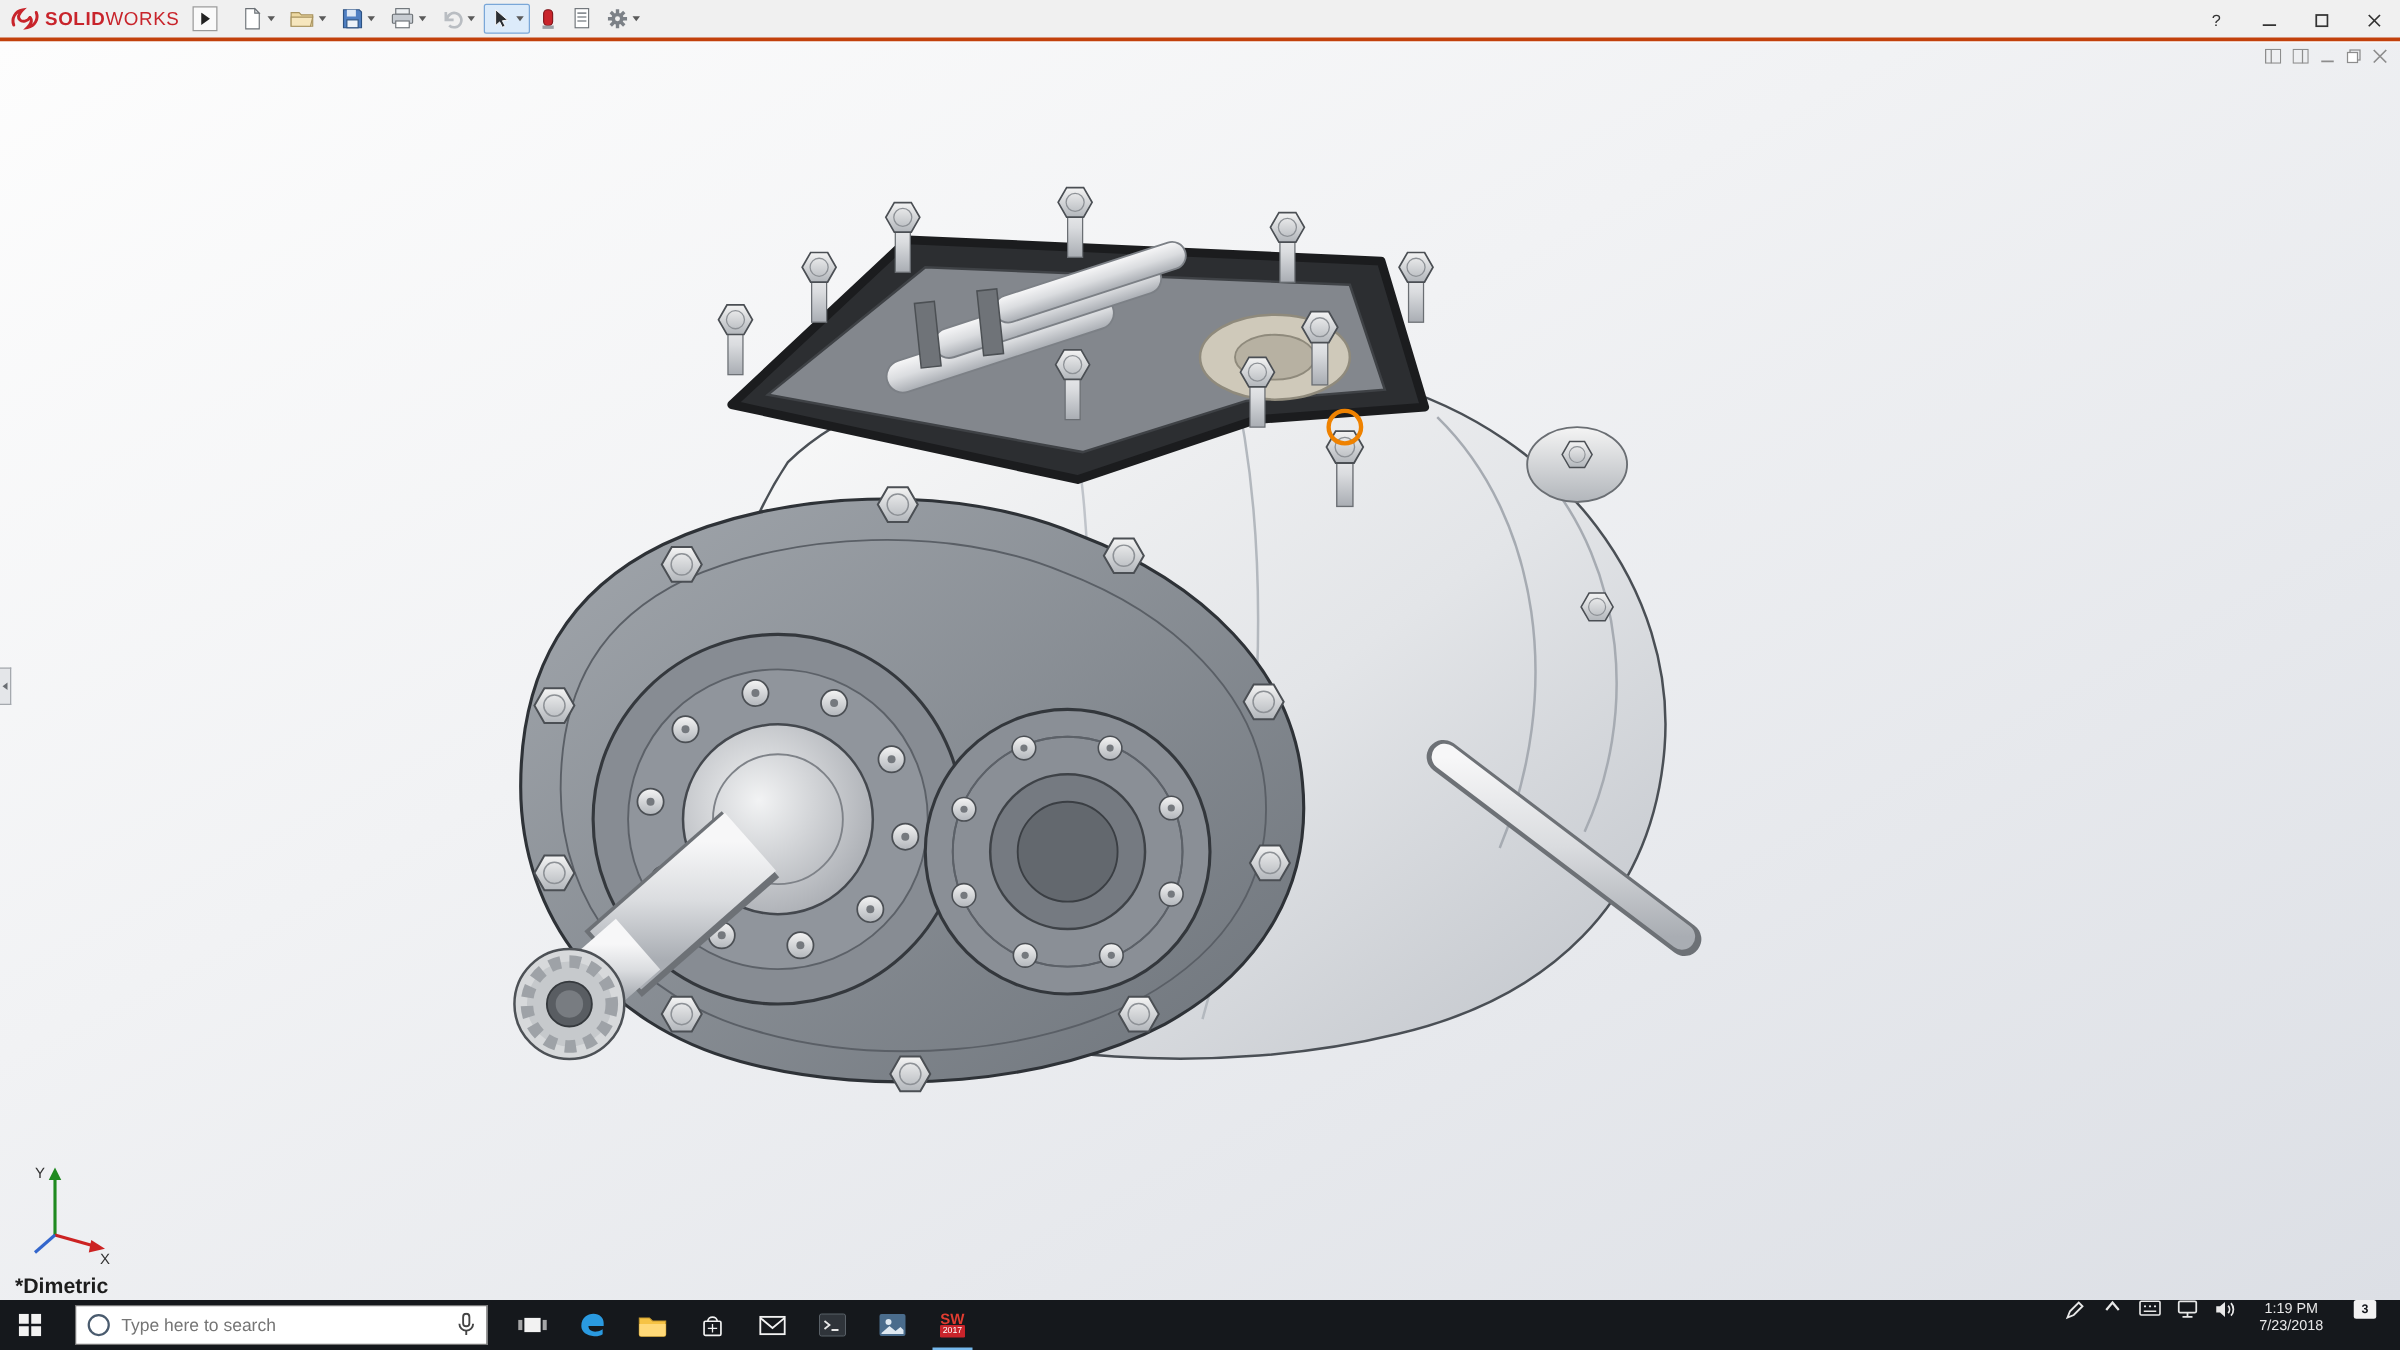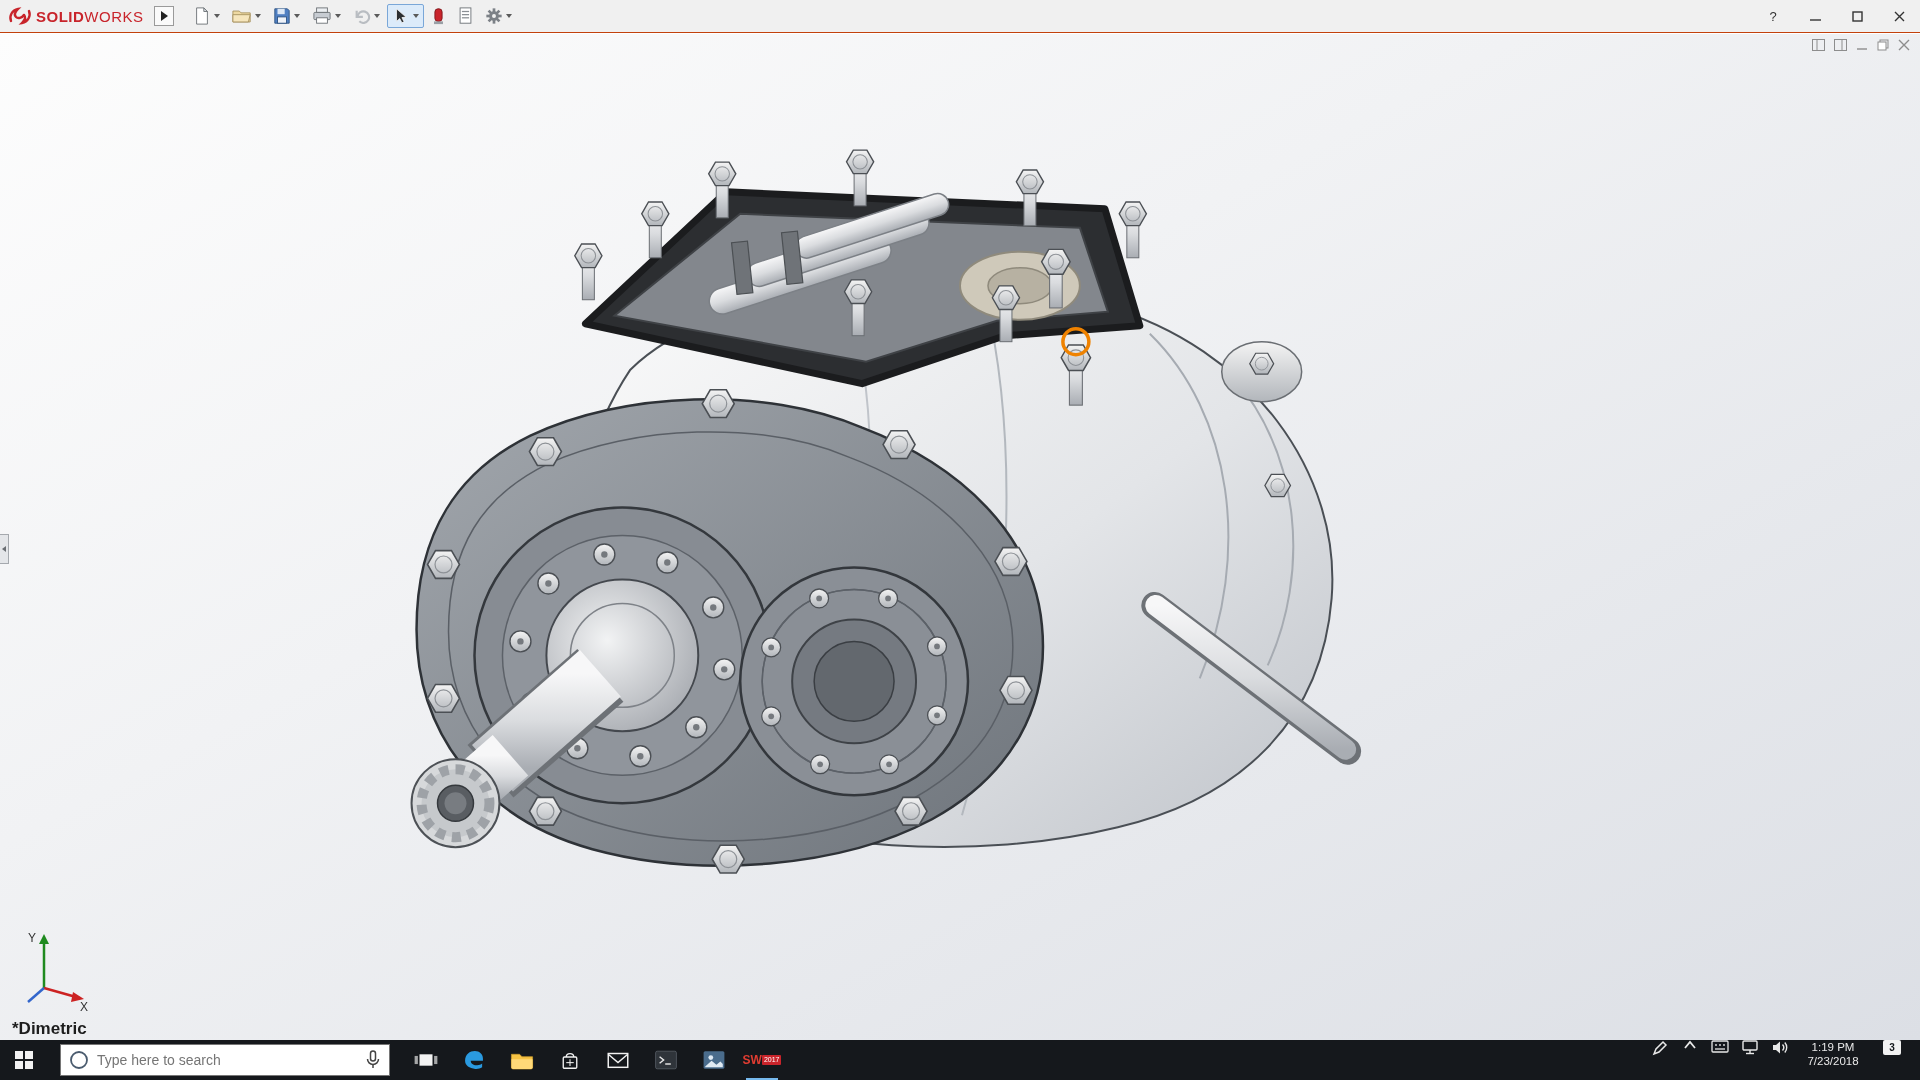--- a/index.html
+++ b/index.html
@@ -1,21 +1,21 @@
 <!DOCTYPE html>
 <html><head>
 <meta charset="utf-8">
 <style>
   * { margin:0; padding:0; box-sizing:border-box; }
   body { font-family:"Liberation Sans", sans-serif; background:#000; }
   .screen { position:relative; width:1920px; height:1080px; overflow:hidden; background:#fff; }
 
   
   .titlebar { position:absolute; top:0; left:0; right:0; height:33px; background:#f0f0f0;
-    border-bottom:1px solid #c2410c; display:flex; align-items:center; }
+    border-bottom:3px solid #c2410c; display:flex; align-items:center; }
   .brand { display:flex; align-items:center; gap:4px; padding:0 10px 0 8px; }
   .brand-text { font-size:15px; letter-spacing:0.5px; color:#c8242b; }
   .brand-text .bold { font-weight:bold; }
   .expand-btn { width:20px; height:20px; border:1px solid #9a9a9a; background:#fafafa;
     display:flex; align-items:center; justify-content:center; margin-right:14px; cursor:pointer; }
   .tool-row { display:flex; align-items:center; gap:2px; }
   .tool-btn { display:flex; align-items:center; gap:2px; padding:2px 4px; border:1px solid transparent; border-radius:2px; }
   .tool-btn.pressed { background:#dcebfa; border-color:#7aa7d8; }
   .caret { width:0; height:0; border-left:3.5px solid transparent; border-right:3.5px solid transparent; border-top:4px solid #5a5a5a; margin-left:1px; }
   .win-title { position:absolute; left:0; right:0; text-align:center; font-size:12px; color:#1c1c1c; pointer-events:none; }
@@ -43,21 +43,21 @@
   .search-box { width:330px; margin:4px 12px; background:#fff; border:1px solid #767676;
     display:flex; align-items:center; padding:0 8px; gap:8px; }
   .search-box input { flex:1; border:none; outline:none; font-size:14px; font-family:"Liberation Sans", sans-serif; color:#222; background:transparent; }
   .tray { margin-left:auto; display:flex; align-items:flex-start; }
   .tray-icon { width:30px; display:flex; align-items:center; justify-content:center; }
   .clock { width:76px; display:flex; flex-direction:column; align-items:center; justify-content:center; font-size:11.5px; line-height:14px; }
   .action-center { width:42px; display:flex; align-items:center; justify-content:center; }
   .ac-box { width:18px; height:15px; background:#f2f2f2; border-radius:2px; display:flex; align-items:center; justify-content:center;
     font-size:10px; font-weight:bold; color:#15181c; }
   .show-desktop { width:7px; border-left:1px solid #4a4e53; }
-  .sw-badge { display:flex; flex-direction:row; align-items:flex-start; line-height:10px; }
+  .sw-badge { display:flex; flex-direction:column; align-items:flex-start; line-height:10px; }
   .sw-badge .sw1 { color:#e03c31; font-weight:bold; font-size:12px; }
   .sw-badge .sw2 { color:#fff; background:#c9242b; font-size:7px; padding:0 2px; border-radius:1px; }
 </style>
 </head>
 <body>
 
 <div class="screen">
 
   <div class="titlebar">
     <div class="brand">

